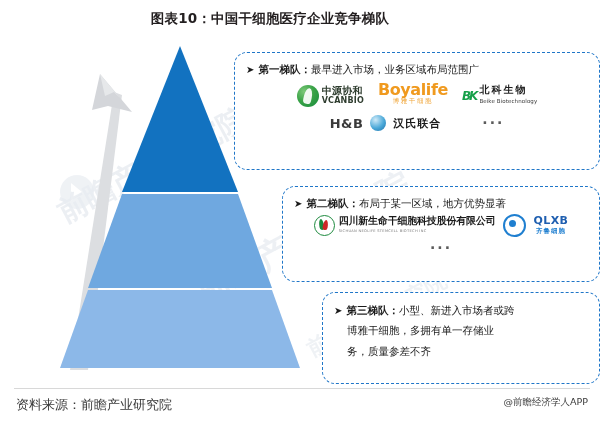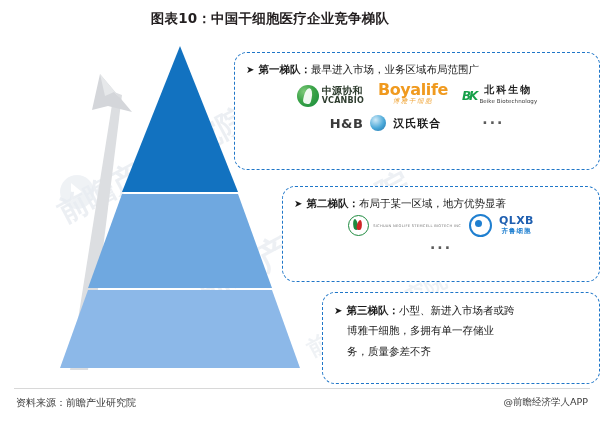--- a/index.html
+++ b/index.html
@@ -92,25 +92,25 @@
     background:#ffffff;border-radius:60% 60% 45% 45%/70% 70% 30% 30%;
     transform:rotate(12deg);opacity:.92;
   }
   .vcan-txt{line-height:10px;}
   .vcan-cn{font-size:10px;font-weight:bold;color:#2f3d2f;display:block;letter-spacing:.3px;}
   .vcan-en{font-size:8px;font-weight:bold;color:#2f3d2f;display:block;letter-spacing:.2px;}
 
   
   .boya{line-height:11px;text-align:center;}
   .boya-en{font-size:16px;font-weight:bold;color:#f09a1f;letter-spacing:-.4px;display:block;}
-  .boya-cn{font-size:6.5px;color:#f0a63a;letter-spacing:1.6px;display:block;margin-top:1px;font-style:italic;}
+  .boya-cn{font-size:6.5px;color:#f0a63a;letter-spacing:1.6px;display:block;margin-top:1px;}
 
   
   .bk-mark{font-size:12px;font-weight:bold;color:#17a04a;font-style:italic;letter-spacing:-2px;flex:none;}
-  .bk-txt{line-height:10px;text-align:center;}
+  .bk-txt{line-height:10px;}
   .bk-cn{font-size:10px;font-weight:bold;color:#1f1f1f;letter-spacing:2px;display:block;}
   .bk-en{font-size:5.5px;color:#3a3a3a;display:block;letter-spacing:.1px;margin-top:1px;}
 
   
   .hb-txt{font-size:13px;font-weight:bold;color:#3a3a3a;letter-spacing:.5px;}
   .hb-mark{
     width:16px;height:16px;border-radius:50%;flex:none;
     background:radial-gradient(circle at 35% 30%,#cfeaf8 0%,#4aa8d8 55%,#1d6fa8 100%);
   }
   .hb-cn{font-size:11px;font-weight:bold;color:#1a1a1a;letter-spacing:1px;}
@@ -140,21 +140,21 @@
   .ql-mark:after{
     content:"";position:absolute;left:4px;top:4px;width:7px;height:7px;border-radius:50%;
     background:#1f7fd0;
   }
   .ql-txt{line-height:10px;text-align:center;}
   .ql-en{font-size:11px;font-weight:bold;color:#1f5fb0;letter-spacing:.4px;display:block;}
   .ql-cn{font-size:6.5px;font-weight:bold;color:#1f7fd0;letter-spacing:1px;display:block;}
 
   
   .rule{position:absolute;left:14px;top:388px;width:576px;height:1px;background:#d8d8d8;}
-  .src{position:absolute;left:16px;top:396px;font-size:10px;color:#3a3a3a;}
+  .src{position:absolute;left:16px;top:396px;font-size:13px;color:#3a3a3a;}
   .app{position:absolute;right:16px;top:396px;font-size:9.5px;color:#3a3a3a;}
 </style>
 </head>
 <body>
 
 <div class="canvas">
 
   <div class="title">图表10：中国干细胞医疗企业竞争梯队</div>
 
   <div class="wm-logo"></div>
@@ -215,20 +215,21 @@
   <div class="box box2">
     <div class="head">
       <span class="bullet">➤</span>
       <span><span class="strong">第二梯队：</span><span class="txt">布局于某一区域，地方优势显著</span></span>
     </div>
 
     <div class="logorow2">
       <div class="lg" style="gap:4px;">
         <div class="sc-mark"></div>
         <div class="sc-txt">
+          <span class="sc-cn">四川新生命干细胞科技股份有限公司</span>
           <span class="sc-en">SICHUAN NEOLIFE STEMCELL BIOTECH INC</span>
         </div>
       </div>
       <div class="lg" style="gap:7px;">
         <div class="ql-mark"></div>
         <div class="ql-txt">
           <span class="ql-en">QLXB</span>
           <span class="ql-cn">齐鲁细胞</span>
         </div>
       </div>

